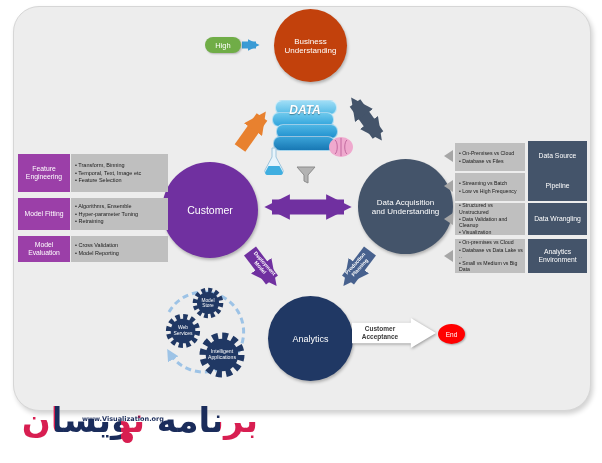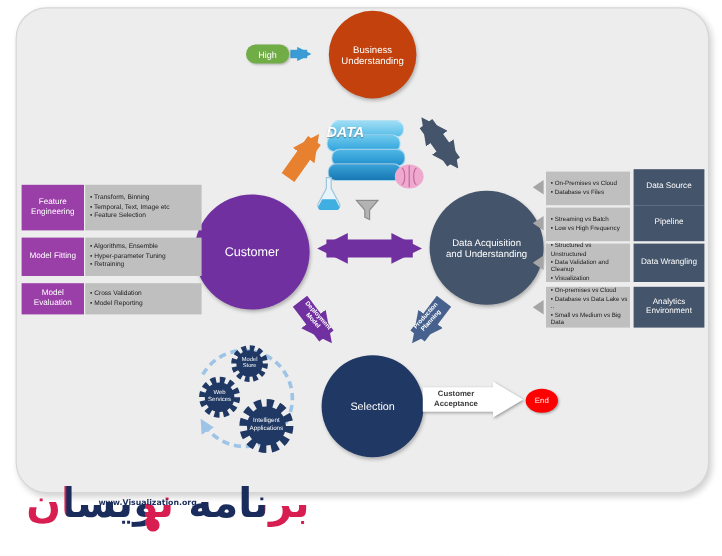--- a/index.html
+++ b/index.html
@@ -47,21 +47,21 @@
   .alabel-right{left:337px;top:260px;transform:rotate(-48deg);}
 
   
   .stack{position:absolute;left:272px;top:100px;width:66px;height:62px;}
   .layer{position:relative;width:62px;height:15px;border-radius:7px;margin-top:-3px;
          border:1px solid rgba(255,255,255,.55);box-sizing:border-box;}
   .l1{background:linear-gradient(#9EDDF6,#55BBE6);margin-left:3px;margin-top:0;}
   .l2{background:linear-gradient(#6FC9EC,#2FA3DC);margin-left:0;}
   .l3{background:linear-gradient(#4FB6E4,#1F8FCE);margin-left:4px;}
   .l4{background:linear-gradient(#3AA3D8,#1878B4);margin-left:1px;}
-  .stack-text{position:absolute;left:0;top:3px;width:66px;color:#fff;
+  .stack-text{position:absolute;left:0;top:3px;width:66px;text-align:center;color:#fff;
               font-size:12px;font-weight:bold;font-style:italic;text-shadow:0 1px 1px rgba(0,0,0,.35);}
   .icon-abs{position:absolute;}
 
   
   .gear{position:absolute;}
   .gear svg{position:absolute;left:0;top:0;}
   .gear-label{position:absolute;left:0;top:0;right:0;bottom:0;display:flex;align-items:center;
               justify-content:center;text-align:center;color:#fff;line-height:1.12;padding:5px;}
 
   
@@ -120,21 +120,21 @@
   <div class="circle c-business">
     <span>Business Understanding</span>
   </div>
   <div class="circle c-modeling">
     <span>Customer</span>
   </div>
   <div class="circle c-dataacq">
     <span>Data Acquisition and Understanding</span>
   </div>
   <div class="circle c-deploy">
-    <span>Selection</span>
+    <span>Analytics</span>
   </div>
 
   <div class="pill">High</div>
   <div class="end">End</div>
 
   <div class="stack">
     <div class="layer l1"></div>
     <div class="layer l2"></div>
     <div class="layer l3"></div>
     <div class="layer l4"></div>

